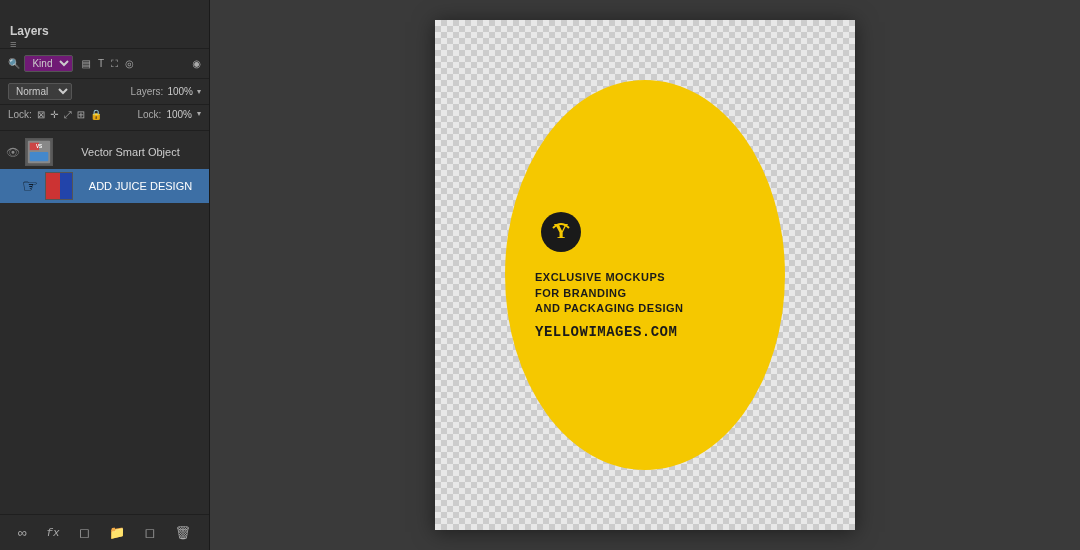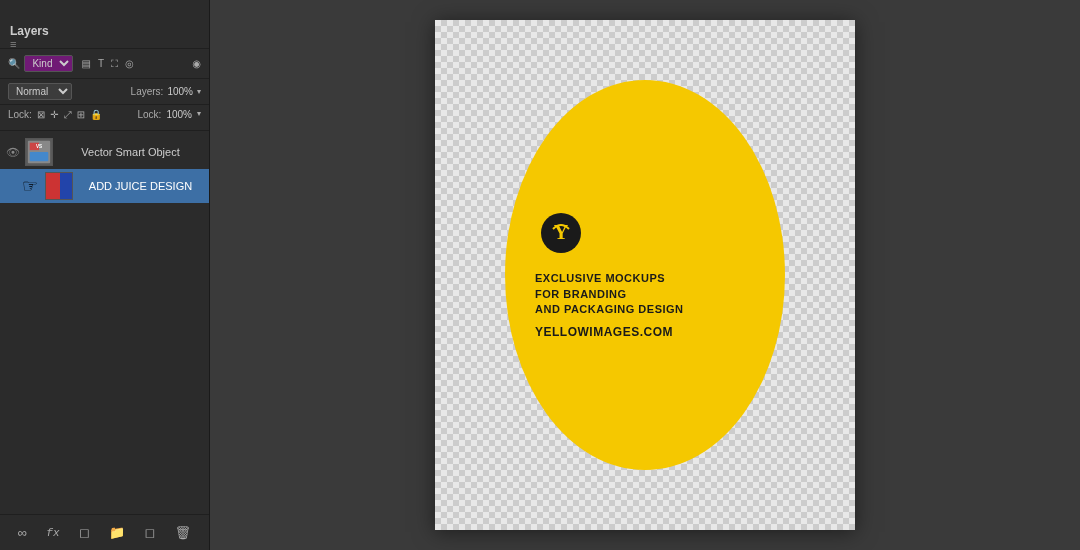--- a/index.html
+++ b/index.html
@@ -326,23 +326,23 @@
       font-weight: 700;
       font-size: 11px;
       color: #1a1a1a;
       text-transform: uppercase;
       line-height: 1.4;
       margin-top: 0;
       letter-spacing: 0.5px;
     }
 
     .mockup-url {
-      font-family: Liberation Sans, sans-serif;
+      font-family: Liberation Mono, monospace;
       font-weight: 700;
-      font-size: 12px;
+      font-size: 14px;
       color: #1a1a1a;
       text-transform: uppercase;
       margin-top: 7px;
       letter-spacing: 0.5px;
     }
 
     
     .cursor-hand {
       position: absolute;
       left: 22px;

